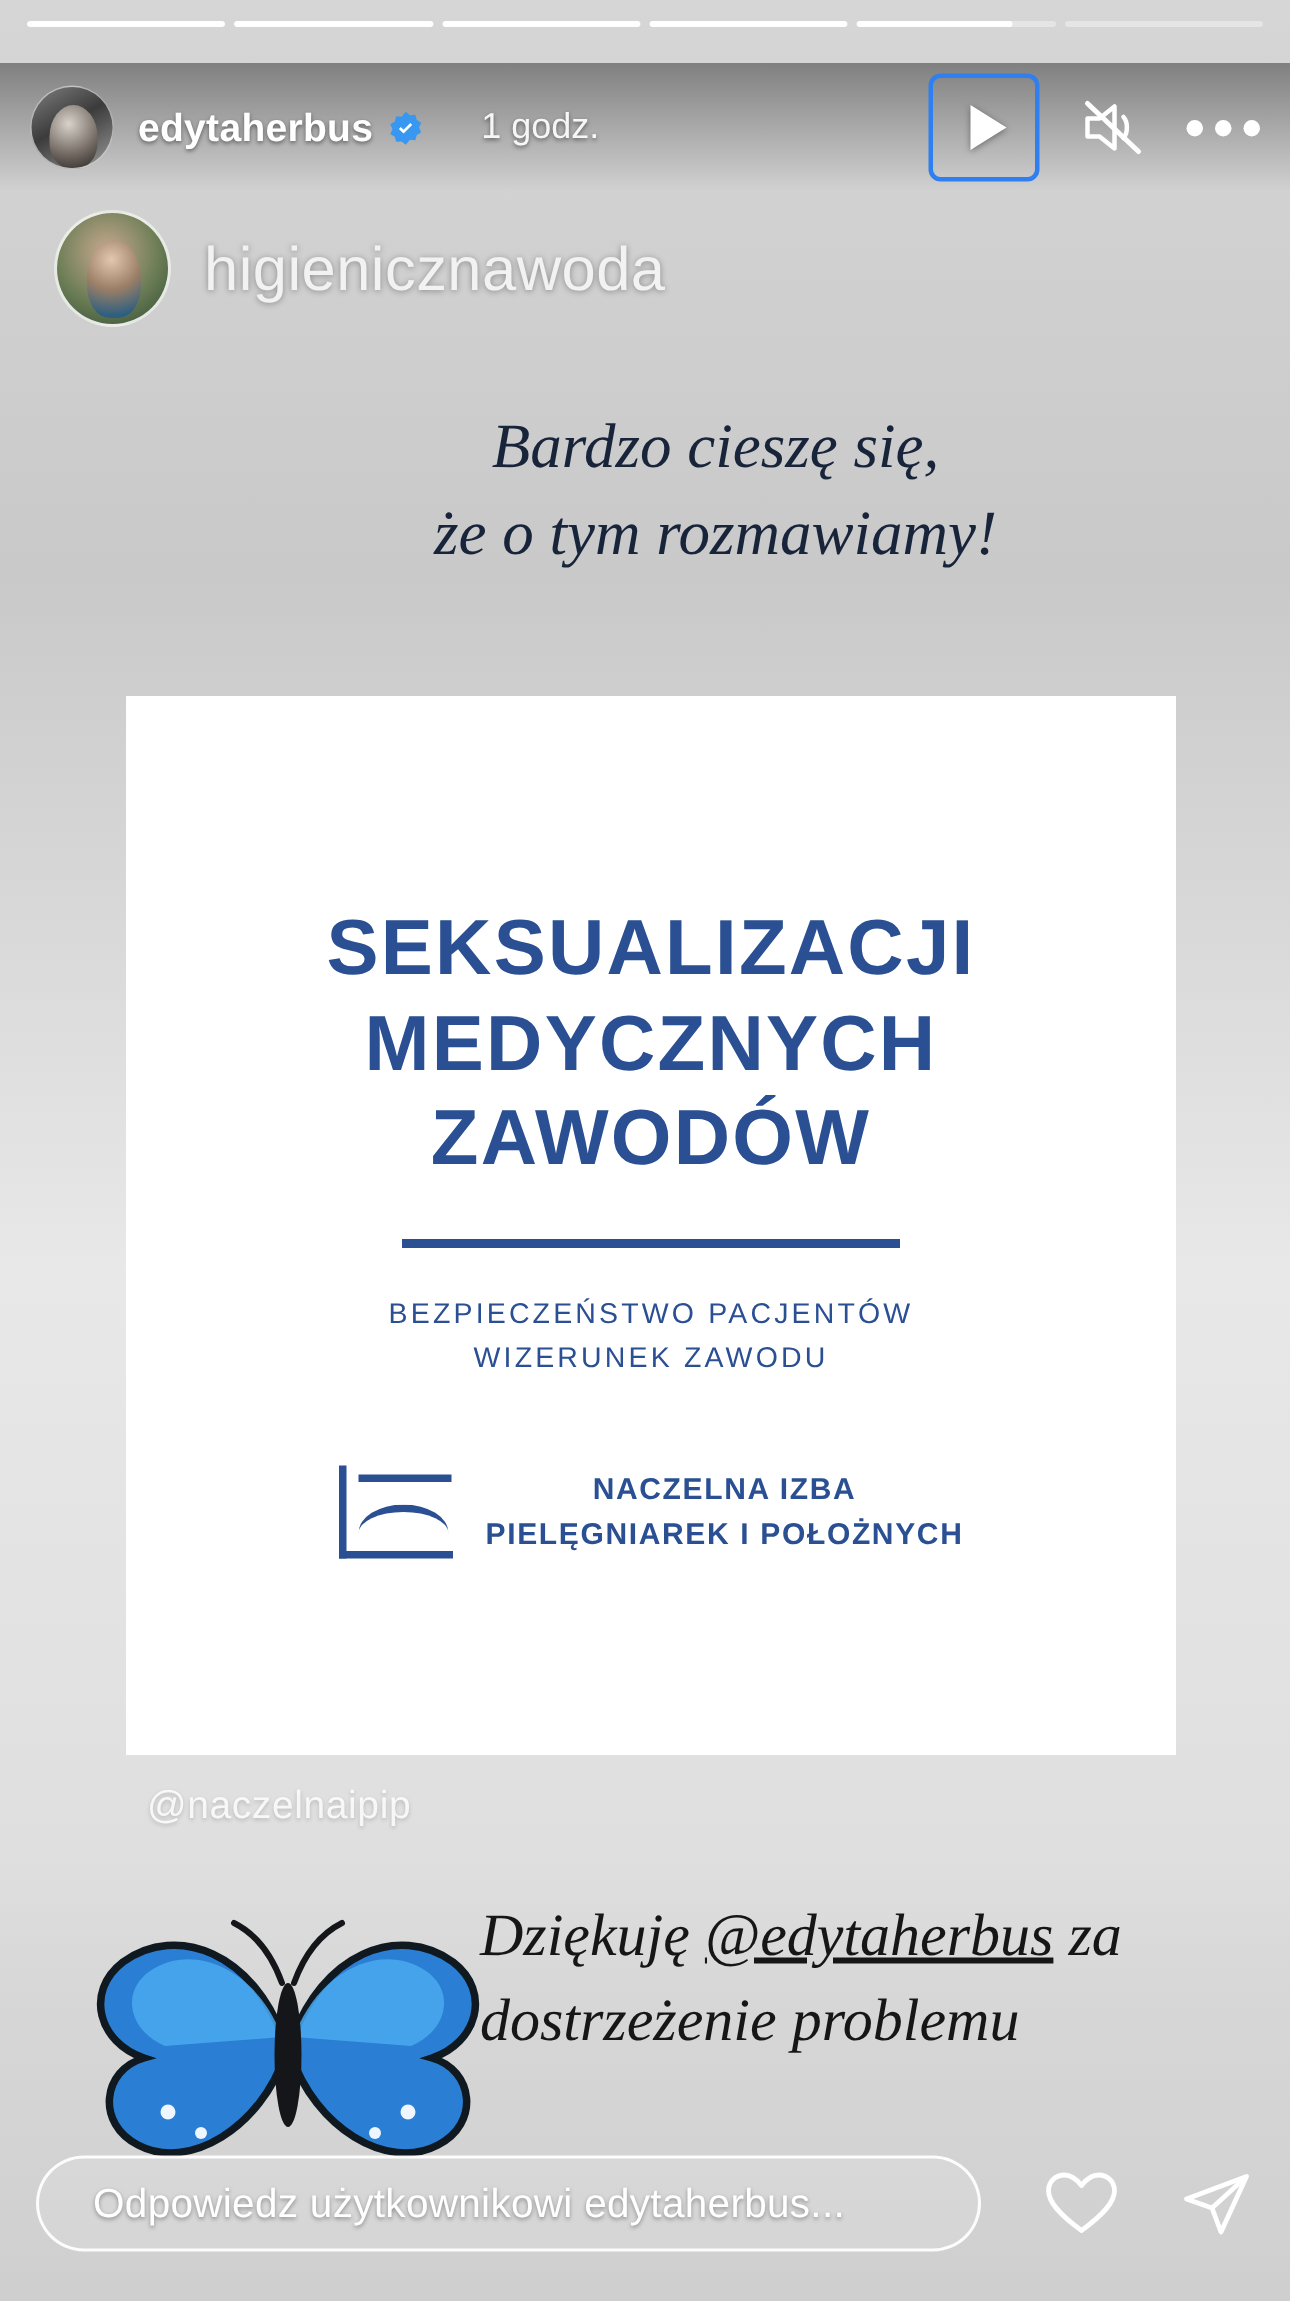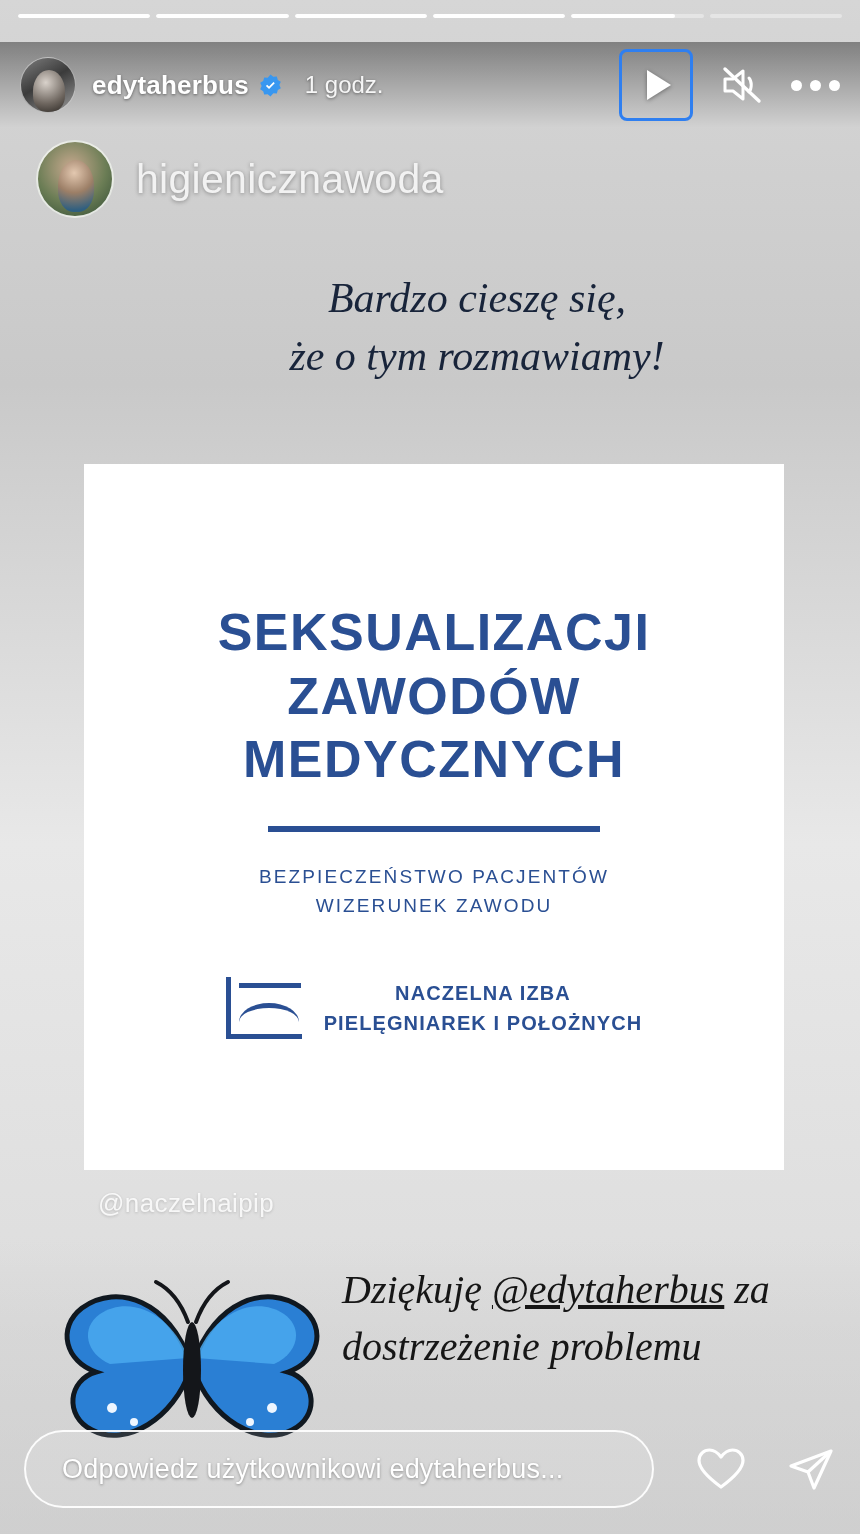--- a/index.html
+++ b/index.html
@@ -75,21 +75,21 @@
     font-weight: bold;
     letter-spacing: .2px;
     text-shadow: 0 1px 3px rgba(0,0,0,.45);
   }
   .verified {
     margin-left: 9px;
     width: 25px; height: 25px;
     flex: 0 0 auto;
   }
   .timestamp {
-    margin-left: 22px;
+    margin-left: 38px;
     color: rgba(255,255,255,0.93);
     font-size: 24px;
     text-shadow: 0 1px 3px rgba(0,0,0,.45);
   }
   .header-actions {
     margin-left: auto;
     display: flex;
     align-items: center;
     gap: 26px;
   }
@@ -261,21 +261,21 @@
   .butterfly {
     position: absolute;
     left: 52px;
     top: 1258px;
     width: 280px;
     height: 210px;
     z-index: 14;
   }
   .thanks {
     position: absolute;
-    left: 342px;
+    left: 320px;
     top: 1262px;
     width: 500px;
     font-family: "Liberation Serif", serif;
     font-style: italic;
     font-size: 40px;
     line-height: 1.42;
     color: #161616;
     z-index: 14;
   }
   .thanks u { text-decoration: underline; }
@@ -286,21 +286,21 @@
     left: 24px;
     right: 24px;
     bottom: 26px;
     height: 78px;
     display: flex;
     align-items: center;
     z-index: 25;
   }
   .reply-input {
     flex: 1 1 auto;
-    height: 78px;
+    height: 64px;
     border: 2px solid rgba(255,255,255,0.92);
     border-radius: 40px;
     background: rgba(255,255,255,0.12);
     display: flex;
     align-items: center;
     padding: 0 36px;
     color: #ffffff;
     font-size: 27px;
     letter-spacing: .2px;
     text-shadow: 0 1px 3px rgba(0,0,0,.35);
@@ -376,22 +376,22 @@
     </div>
     <div class="quote">
       <div>Bardzo cieszę się,</div>
       <div>że o tym rozmawiamy!</div>
     </div>
   </div>
 
   <div class="poster">
     <div class="poster-title">
       <div>SEKSUALIZACJI</div>
+      <div>MEDYCZNYCH</div>
       <div>ZAWODÓW</div>
-      <div>MEDYCZNYCH</div>
     </div>
     <div class="poster-rule"></div>
     <div class="poster-sub">
       <div>BEZPIECZEŃSTWO PACJENTÓW</div>
       <div>WIZERUNEK ZAWODU</div>
     </div>
     <div class="poster-logo">
       <div class="logo-mark"></div>
       <div class="logo-text">
         <div>NACZELNA IZBA</div>

